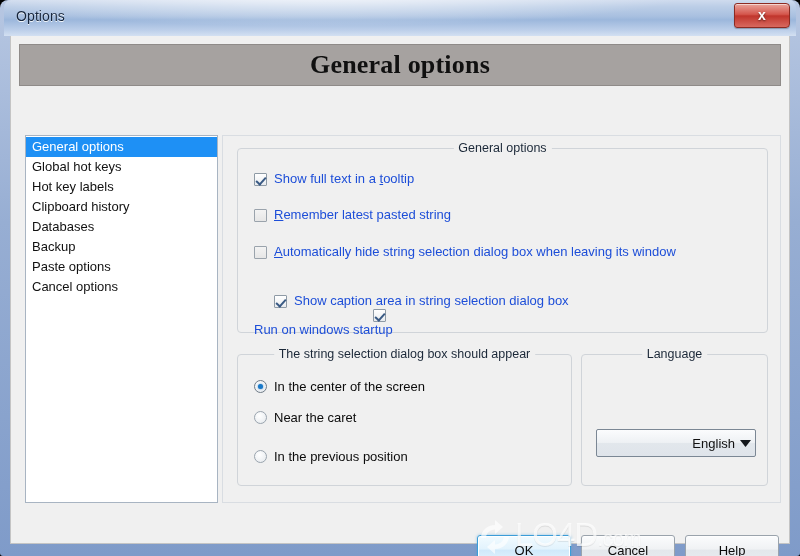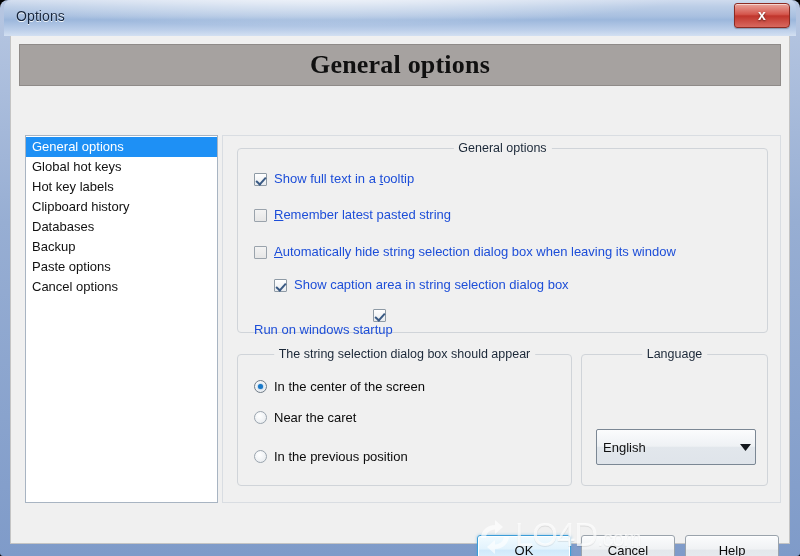--- a/index.html
+++ b/index.html
@@ -247,28 +247,29 @@
     background: #1878c8;
     box-shadow: 0 0 2px rgba(20,110,190,.8);
   }
 
   .acc { text-decoration: underline; }
 
   
   #language-combo {
     position: absolute;
     left: 14px; top: 74px;
-    width: 160px; height: 36px;
+    width: 160px; height: 28px;
     box-sizing: border-box;
     border: 1px solid #7b8794;
     border-radius: 2px;
     background: linear-gradient(180deg,#fbfcfd 0%, #eef1f4 48%, #e2e7ec 50%, #dfe4ea 100%);
     display: flex;
     align-items: center;
     cursor: pointer;
+    text-align: right;
   }
   #language-value {
     font-size: 13px;
     color: #111;
     padding-left: 6px;
     flex: 1;
   }
   #combo-arrow {
     width: 20px;
     display: flex; align-items: center; justify-content: center;
@@ -358,21 +359,21 @@
               <span><span>Show full text in a </span><span class="acc">t</span><span>ooltip</span></span>
             </div>
             <div class="check-row" style="top: 58px;">
               <span class="cbox unchecked"></span>
               <span><span></span><span class="acc">R</span><span>emember latest pasted string</span></span>
             </div>
             <div class="check-row" style="top: 95px;">
               <span class="cbox unchecked"></span>
               <span><span></span><span class="acc">A</span><span>utomatically hide string selection dialog box when leaving its window</span></span>
             </div>
-            <div class="check-row" style="top: 128px; padding-left: 20px;">
+            <div class="check-row" style="top: 144px; padding-left: 20px;">
               <span class="cbox checked"></span>
               <span><span>Show caption area in string selection dialog box</span><span class="acc"></span><span></span></span>
             </div>
             <div class="check-row" style="top: 160px; flex-direction: column;">
               <span class="cbox checked"></span>
               <span><span>Run on windows startup</span><span class="acc"></span><span></span></span>
             </div>
           </div>
 
         <div class="groupbox" id="gb-appear">

